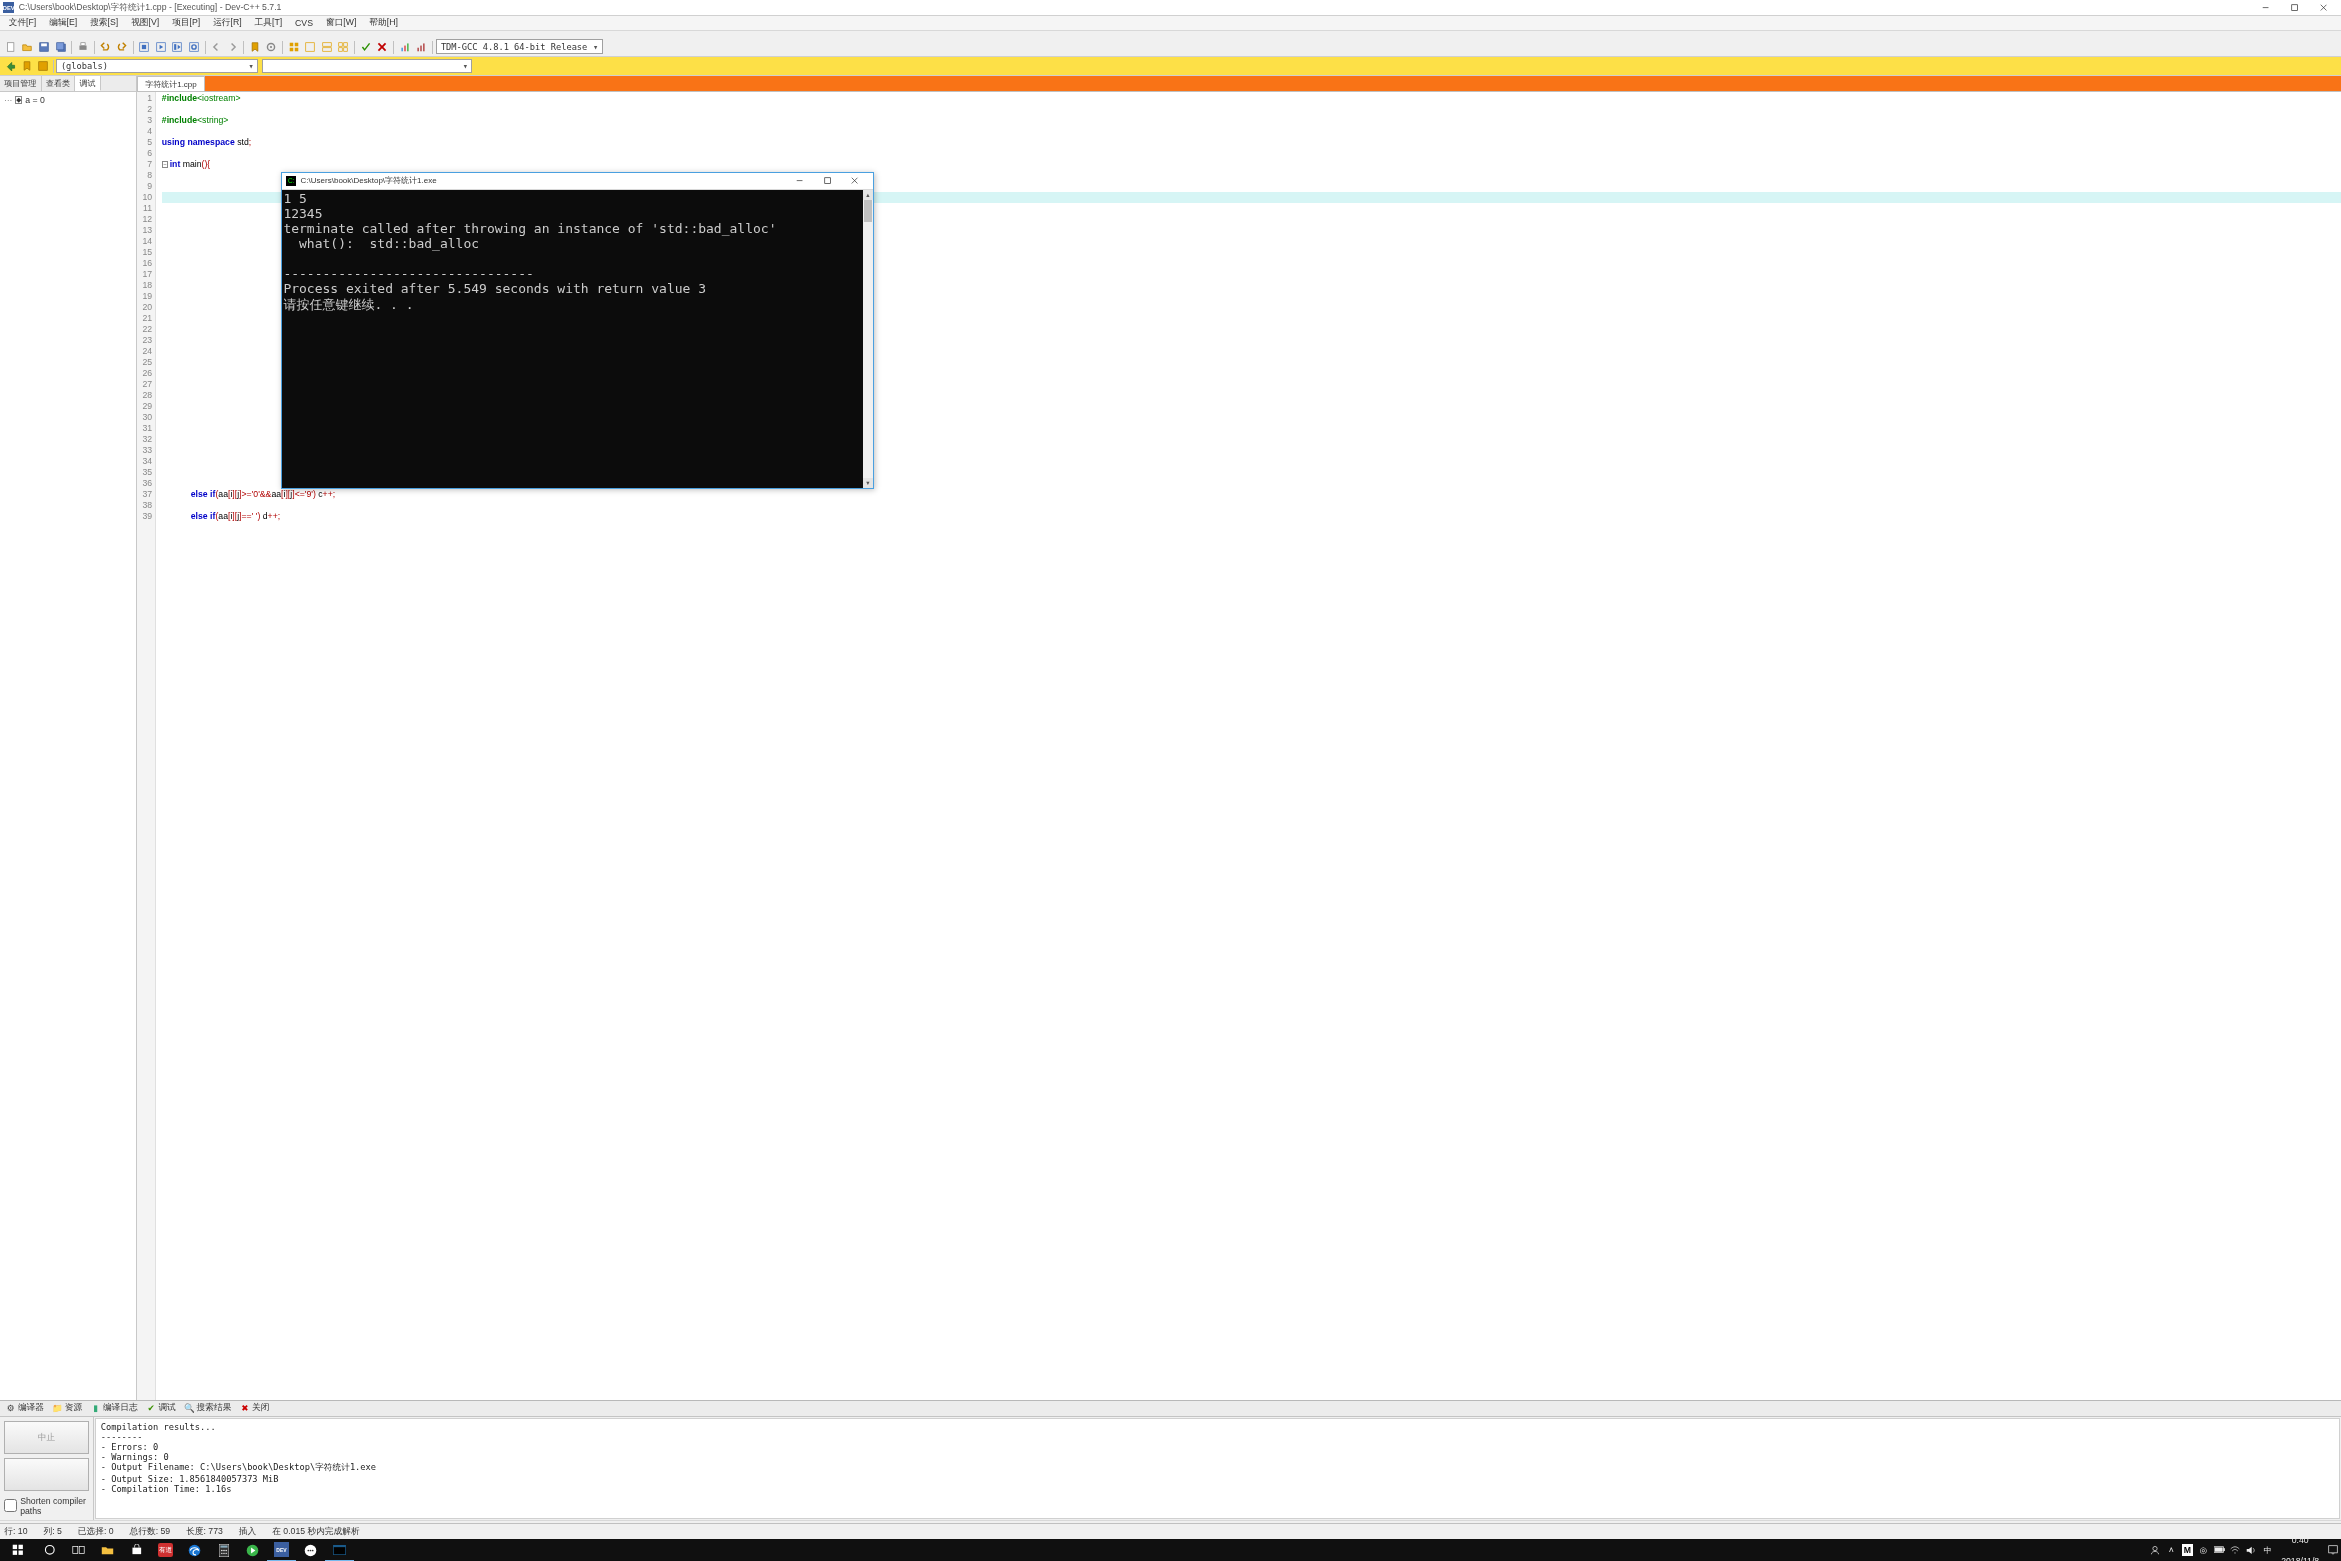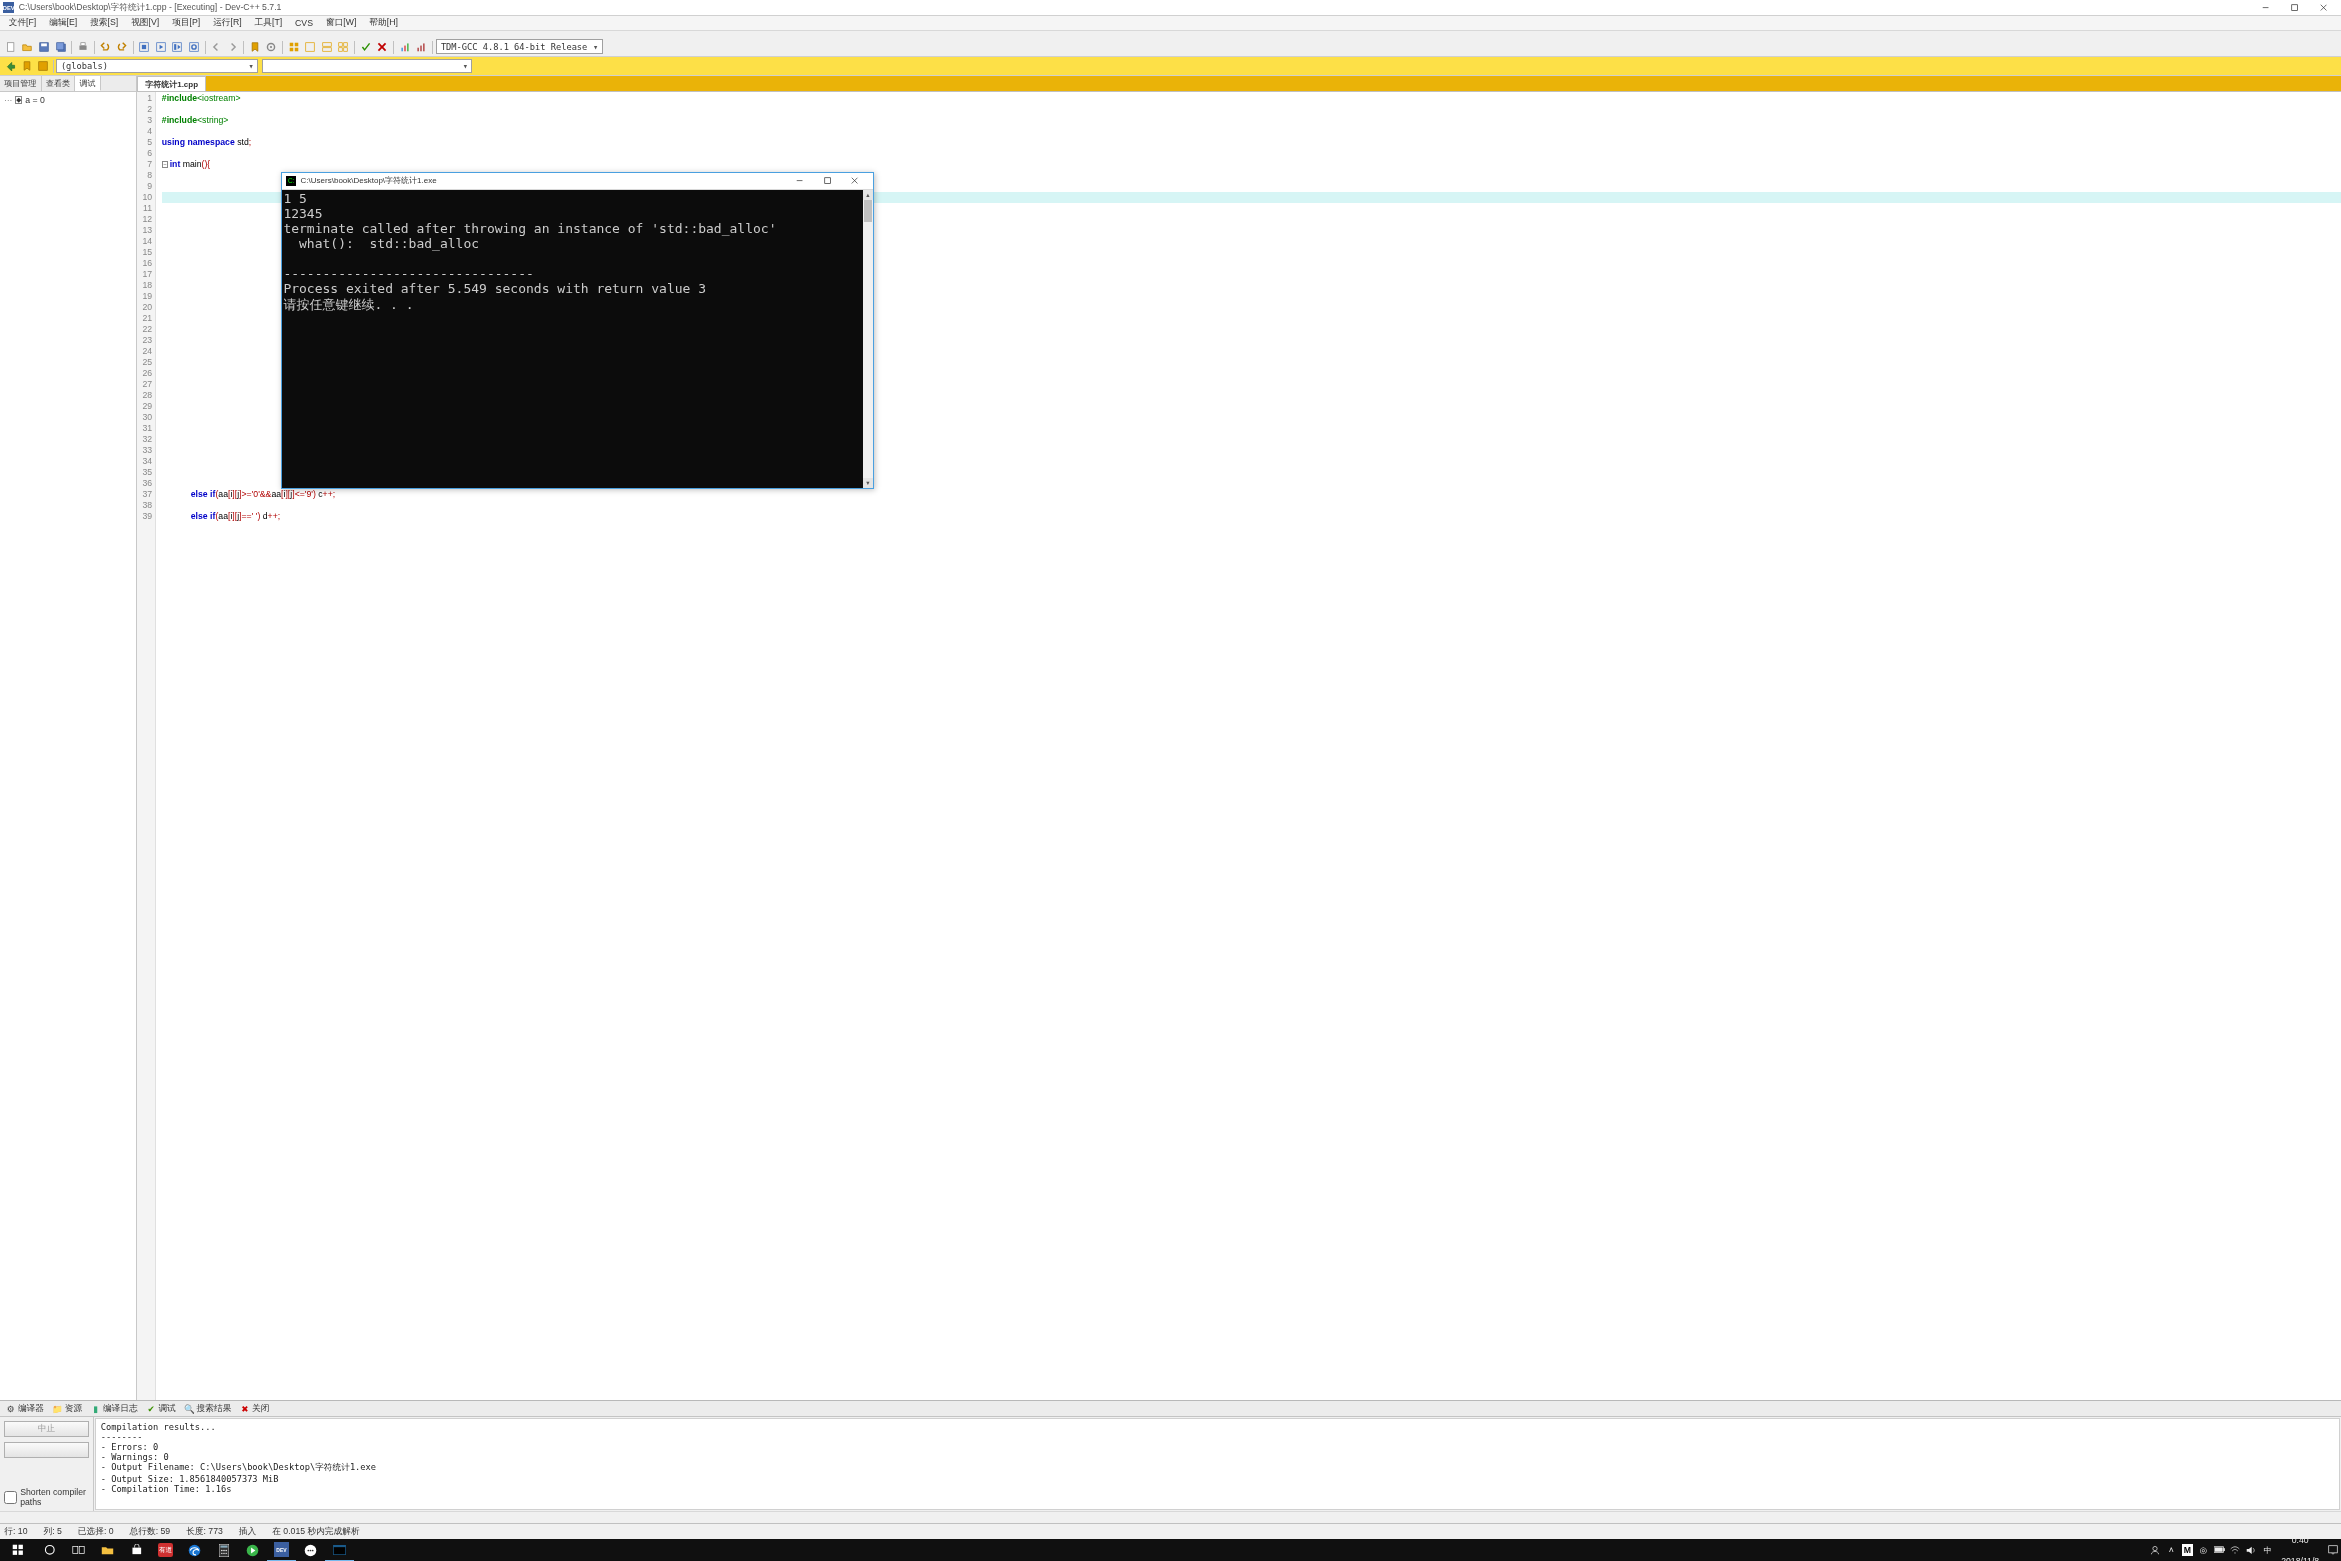--- a/index.html
+++ b/index.html
@@ -22,41 +22,41 @@
 .combo::after{content:"▾";position:absolute;right:2.9px;color:#555;}
 .main-area{flex:1;display:flex;min-height:0;}
 .sidebar{width:137px;background:#f5f5f5;border-right:0.7px solid #c8c8c8;display:flex;flex-direction:column;}
 .side-tabs{display:flex;background:#ececec;border-bottom:0.7px solid #c8c8c8;height:16px;}
 .side-tab{padding:2.2px 4.3px;font-size:8px;color:#333;border-right:0.7px solid #c8c8c8;}
 .side-tab.active{background:#fff;border-bottom:0.7px solid #fff;margin-bottom:-0.7px;}
 .tree{flex:1;background:#fff;padding:2.9px;}
 .tree-item{display:flex;align-items:center;gap:2.9px;padding:0.7px 1.4px;color:#333;}
 .tree-icon-box{width:7.2px;height:7.2px;border:0.7px solid #888;display:flex;align-items:center;justify-content:center;font-size:6.5px;line-height:1;}
 .editor-area{flex:1;display:flex;flex-direction:column;background:#fff;position:relative;}
-.file-tabs{height:16px;display:flex;background:#eab308;border-bottom:0.7px solid #c0c0c0;font-weight:bold;}
+.file-tabs{height:16px;display:flex;background:#f97316;border-bottom:0.7px solid #c0c0c0;}
 .file-tab{padding:2.2px 7.2px;background:#fff;border:0.7px solid #c0c0c0;border-bottom:none;margin-top:0.7px;font-size:8px;color:#333;}
 .code-view{flex:1;display:flex;overflow:auto;background:#fff;font-family:Consolas,"Courier New",monospace;font-size:9.4px;position:relative;}
 .gutter{width:19px;background:#f4f4f4;text-align:right;padding:1.4px 2.9px 1.4px 0;color:#888;border-right:0.7px solid #e0e0e0;user-select:none;}
 .gutter div{height:11px;line-height:11px;}
 .code-lines{flex:1;padding:1.4px 0 1.4px 5.8px;}
 .code-lines .ln{height:11px;line-height:11px;white-space:pre;}
 .kw{color:#0000c8;font-weight:bold;}
 .str{color:#008000;}
 .num{color:#b00000;}
 .op{color:#b00000;}
 .pp{color:#008000;font-weight:bold;}
 .hl{background:#d6f5f5;}
 .fold{display:inline-block;width:6.5px;height:6.5px;border:0.7px solid #888;font-size:5.8px;line-height:5px;text-align:center;margin-right:1.4px;color:#555;vertical-align:middle;}
 .bottom-panel{height:123px;display:flex;flex-direction:column;border-top:0.7px solid #b8b8b8;background:#f0f0f0;}
 .btabs{display:flex;align-items:center;background:#ececec;height:16px;border-bottom:0.7px solid #c4c4c4;padding:0 1.4px;}
 .btab{display:flex;align-items:center;gap:2.2px;padding:1.4px 4.3px;color:#333;font-size:8px;}
 .btab .bi{width:10px;height:10px;display:flex;align-items:center;justify-content:center;}
 .bcontent{flex:1;display:flex;}
 .bleft{width:94px;padding:4.3px;border-right:0.7px solid #c8c8c8;display:flex;flex-direction:column;gap:4.3px;}
-.bbtn{height:16px;border:0.7px solid #b0b0b0;background:linear-gradient(#fafafa,#e4e4e4);display:flex;align-items:center;justify-content:center;color:#9a9a9a;}
+.bbtn{height:33px;border:0.7px solid #b0b0b0;background:linear-gradient(#fafafa,#e4e4e4);display:flex;align-items:center;justify-content:center;color:#9a9a9a;}
 .bcheck{display:flex;align-items:center;gap:2.9px;margin-top:auto;color:#333;}
 .bcheck input{margin:0;}
 .bout{flex:1;background:#fff;font-family:Consolas,monospace;padding:2.9px 4.3px;overflow:auto;white-space:pre;border:0.7px solid #d0d0d0;margin:1.4px;color:#222;position:relative;}
 .bscroll{height:11.6px;background:#f0f0f0;border-top:0.7px solid #d8d8d8;}
 .status-bar{height:16px;background:#f0f0f0;border-top:0.7px solid #c0c0c0;display:flex;align-items:center;padding:0 4.3px;gap:16px;color:#333;}
 .status-bar span{white-space:nowrap;}
 .taskbar{height:22px;background:#101010;display:flex;align-items:center;color:#fff;position:relative;}
 .task-btn{width:29px;height:22px;display:flex;align-items:center;justify-content:center;}
 .task-btn.wide{width:35px;}
 .task-right{margin-left:auto;display:flex;align-items:center;height:100%;}

